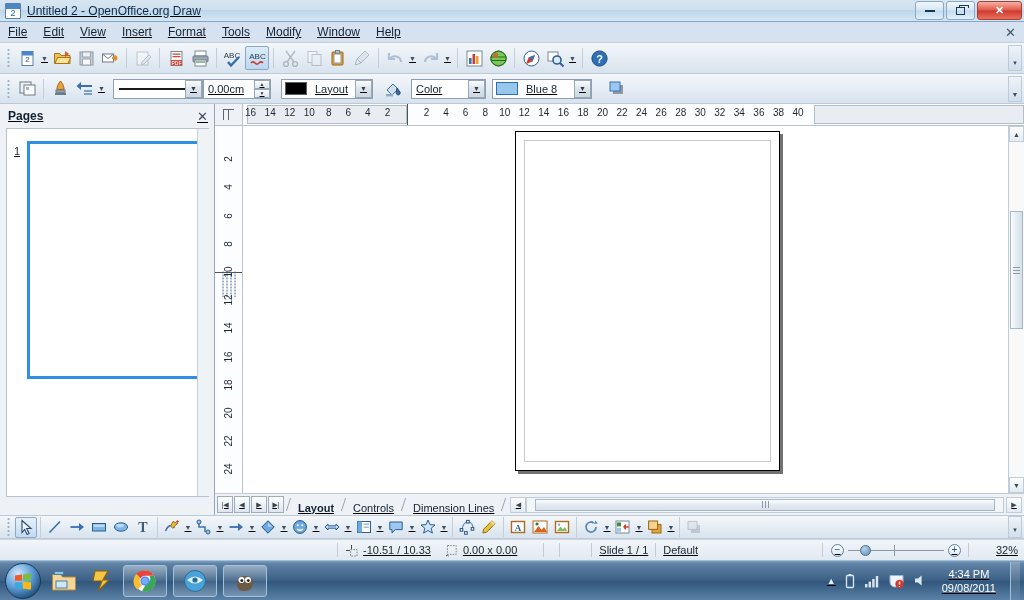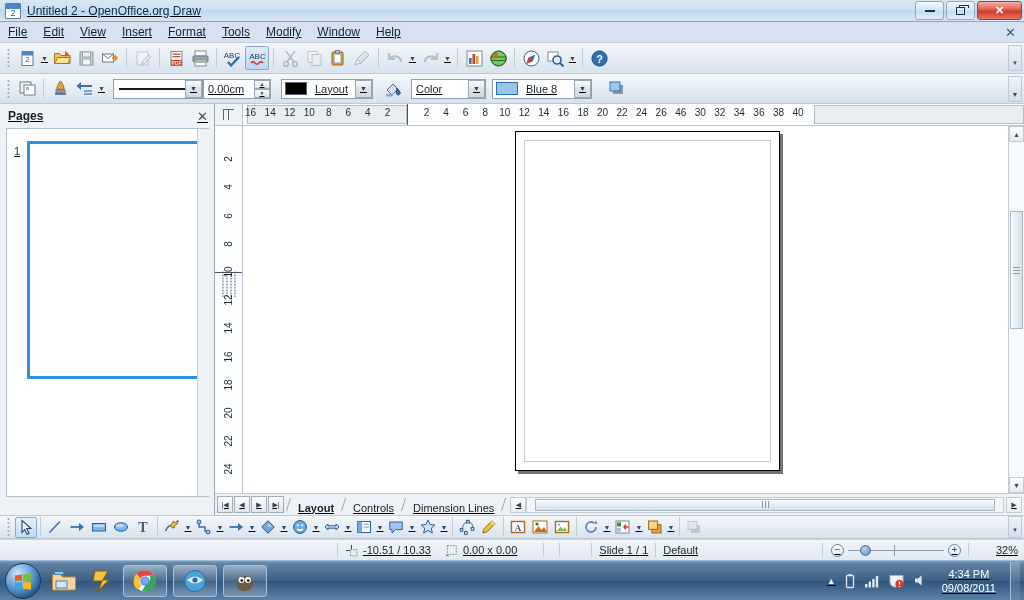--- a/index.html
+++ b/index.html
@@ -500,21 +500,21 @@
             <div class="hr-tick" style="left: 242.2px;">8</div>
             <div class="hr-tick" style="left: 261.75px;">10</div>
             <div class="hr-tick" style="left: 281.3px;">12</div>
             <div class="hr-tick" style="left: 300.85px;">14</div>
             <div class="hr-tick" style="left: 320.4px;">16</div>
             <div class="hr-tick" style="left: 339.95px;">18</div>
             <div class="hr-tick" style="left: 359.5px;">20</div>
             <div class="hr-tick" style="left: 379.05px;">22</div>
             <div class="hr-tick" style="left: 398.6px;">24</div>
             <div class="hr-tick" style="left: 418.15px;">26</div>
-            <div class="hr-tick" style="left: 437.7px;">46</div>
+            <div class="hr-tick" style="left: 437.7px;">28</div>
             <div class="hr-tick" style="left: 457.25px;">30</div>
             <div class="hr-tick" style="left: 476.8px;">32</div>
             <div class="hr-tick" style="left: 496.35px;">34</div>
             <div class="hr-tick" style="left: 515.9px;">36</div>
             <div class="hr-tick" style="left: 535.45px;">38</div>
             <div class="hr-tick" style="left: 555px;">40</div>
           </div>
       </div>
 
       <div class="canvas-row">

